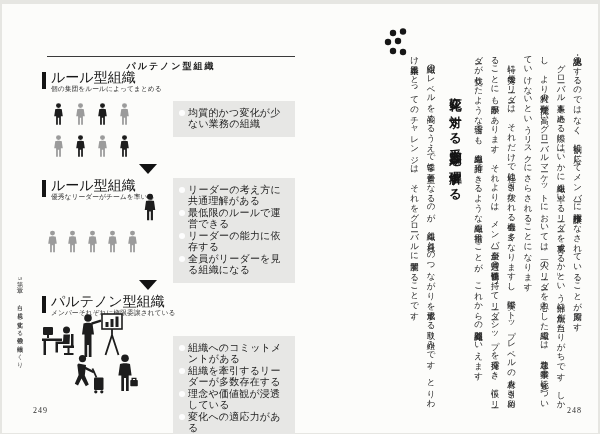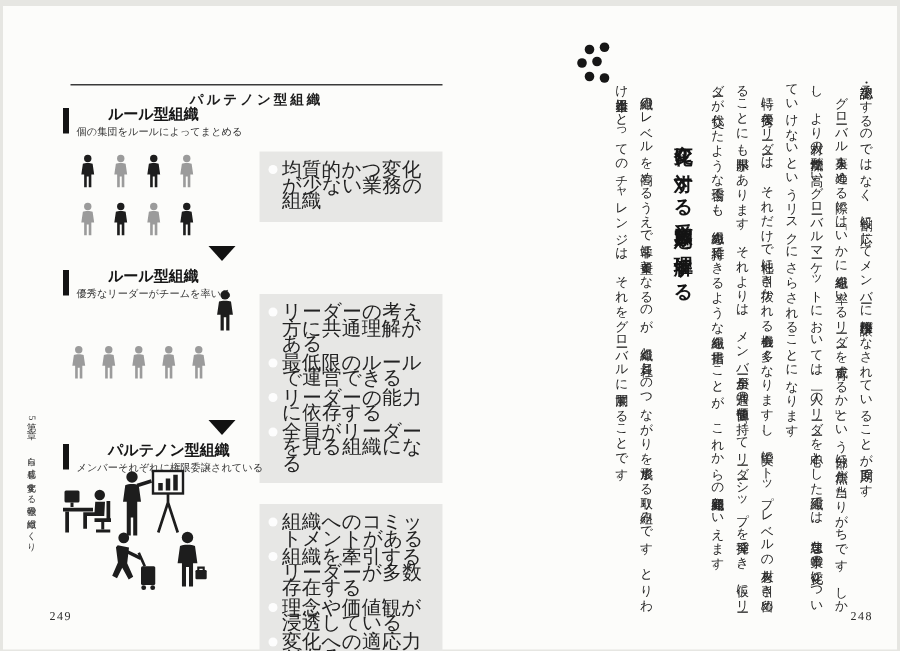--- a/index.html
+++ b/index.html
@@ -9,44 +9,44 @@
   .page{position:absolute;top:0;bottom:0;width:300px;}
   #left-page{left:0;}
   #right-page{right:0;}
 
   
   #fig-rule{position:absolute;left:45px;top:52px;width:248px;height:1px;background:#3a3a3a;}
   #fig-title{position:absolute;left:45px;top:56px;width:248px;text-align:center;
              font-size:9px;font-weight:bold;letter-spacing:2px;color:#1c1c1c;}
   .sec-head{position:absolute;left:40px;display:flex;}
   .sec-bar{width:4px;height:17px;background:#141414;margin-right:5px;flex-shrink:0;}
-  .sec-name{font-size:10px;font-weight:bold;color:#161616;line-height:10px;margin-left:21px;}
+  .sec-name{font-size:14px;font-weight:normal;color:#161616;line-height:10px;}
   .sec-desc{font-size:6.8px;color:#333;margin-top:2.5px;line-height:7px;}
 
   .prow{display:flex;gap:9px;margin-bottom:4px;}
   .person{display:block;line-height:0;}
   #grid-icons{position:absolute;left:50px;top:96px;}
   #leader-icon{position:absolute;left:140px;top:189px;line-height:0;}
   #members-row{position:absolute;left:44px;top:224px;display:flex;gap:7px;}
   #scene-icons{position:absolute;left:40px;top:308px;width:132px;height:86px;}
   .scene-icon{position:absolute;line-height:0;color:#1d1d1d;}
   .scene-desk-worker{left:0;top:10px;}
   .scene-presenter{left:38px;top:0;}
   .scene-traveler{left:28px;top:42px;}
   .scene-briefcase-person{left:74px;top:42px;}
 
   .point-box{position:absolute;left:171px;width:122px;background:#e7e7e5;padding:7px 6px 6px 6px;
              box-sizing:border-box;}
   .point-box ul{margin:0;padding:0;list-style:none;}
   .point-box li{display:flex;margin-bottom:2px;}
   .pb{width:6px;height:6px;border-radius:50%;background:#fdfdfd;flex-shrink:0;
       margin:2px 3px 0 0;}
-  .pt{font-size:13px;line-height:10.5px;color:#222;letter-spacing:0.2px;}
+  .pt{font-size:10px;line-height:10.5px;color:#222;letter-spacing:0.2px;}
   #box-0{top:97px;}
-  #box-1{top:192px;}
+  #box-1{top:174px;}
   #box-2{top:332px;}
 
   .down-arrow{position:absolute;left:137px;width:0;height:0;
               border-left:9px solid transparent;border-right:9px solid transparent;
               border-top:10px solid #121212;}
   #arrow-0{top:160px;}
   #arrow-1{top:276px;}
 
   .vtext{writing-mode:vertical-rl;text-orientation:mixed;}
   #chapter-label{position:absolute;left:13px;top:272px;font-size:6.5px;color:#3c3c3c;

